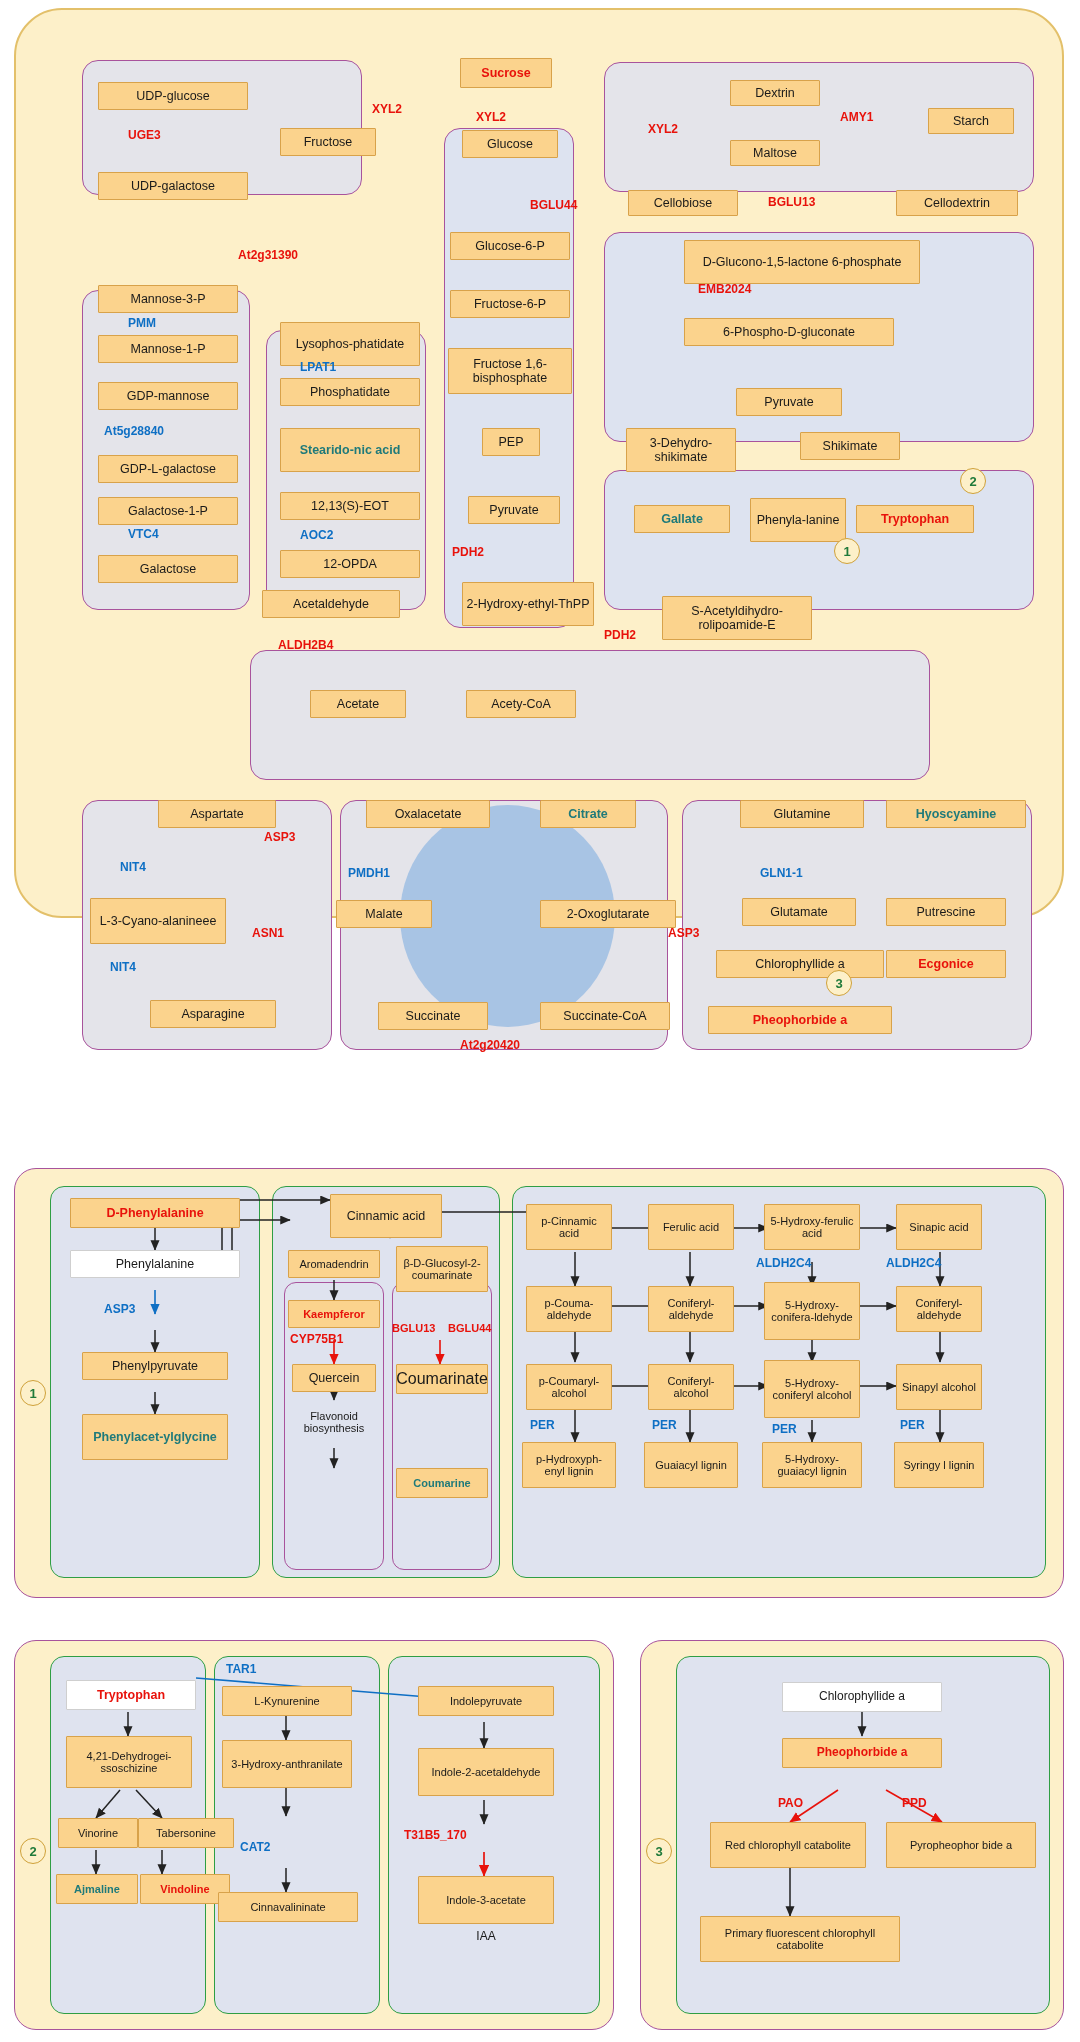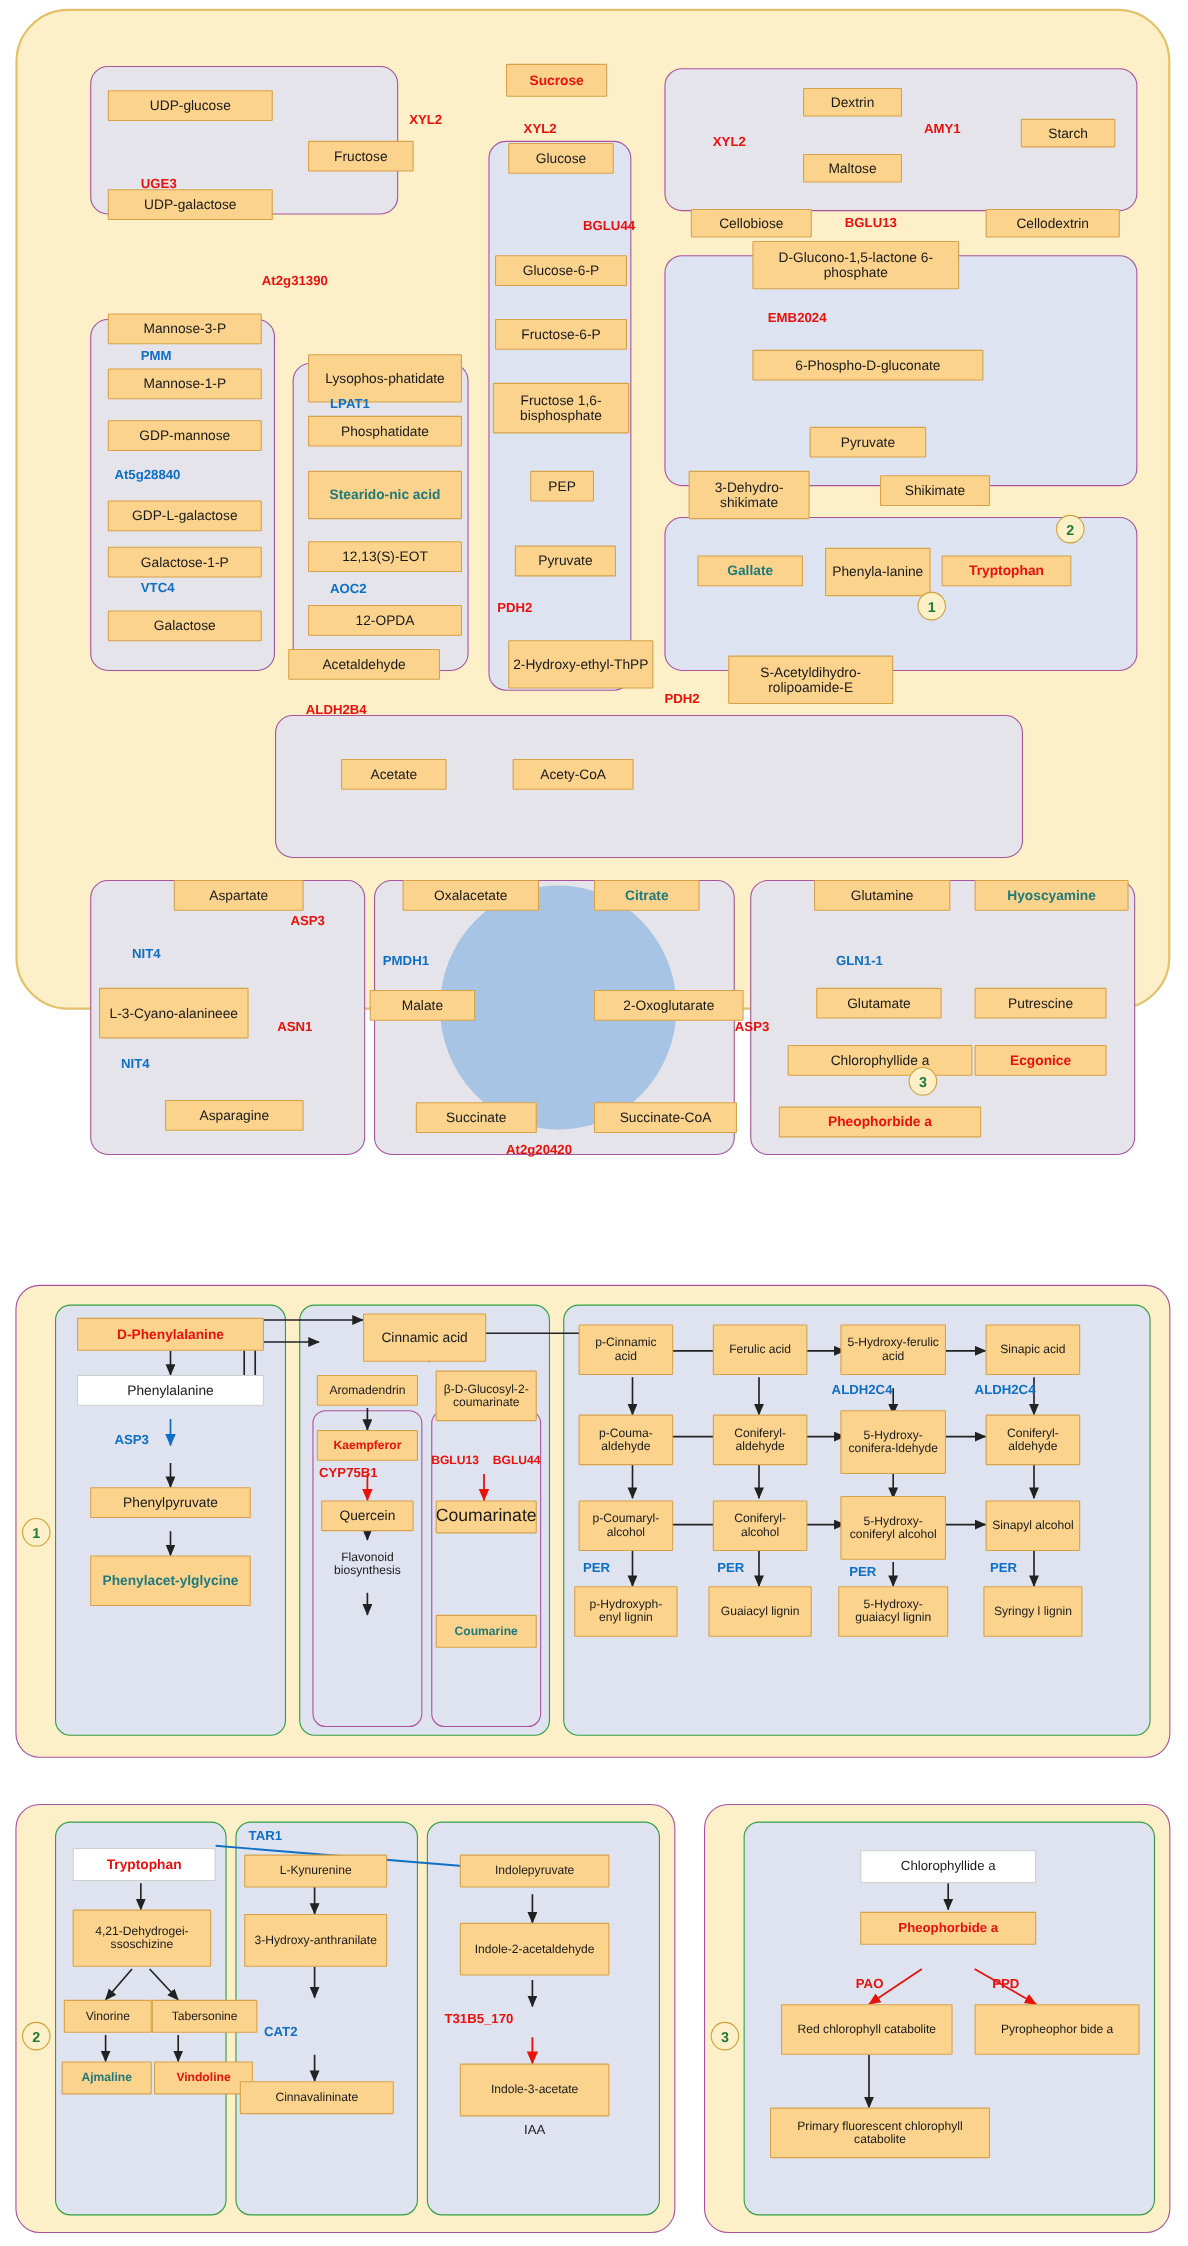--- a/index.html
+++ b/index.html
@@ -167,21 +167,21 @@
 <div class="compart grey" style="left:682px; top:800px; width:350px; height:250px;"></div>
 
 <div class="mito" style="left:400px; top:805px; width:215px; height:222px;"></div>
 
 <div class="node" style="left:460px; top:58px; width:92px; height:30px;">
     <span class="red">Sucrose</span>
   </div>
 <div class="node" style="left:98px; top:82px; width:150px; height:28px;">UDP-glucose</div>
 <div class="node" style="left:98px; top:172px; width:150px; height:28px;">UDP-galactose</div>
 <div class="node" style="left:280px; top:128px; width:96px; height:28px;">Fructose</div>
-<div class="enz" style="left:128px; top:128px;margin-top:32px;">UGE3</div>
+<div class="enz" style="left:128px; top:128px;">UGE3</div>
 <div class="enz" style="left:372px; top:102px;">XYL2</div>
 <div class="enz" style="left:476px; top:110px;">XYL2</div>
 <div class="enz" style="left:238px; top:248px;">At2g31390</div>
 
 <div class="node" style="left:730px; top:80px; width:90px; height:26px;">Dextrin</div>
 <div class="node" style="left:730px; top:140px; width:90px; height:26px;">Maltose</div>
 <div class="node" style="left:928px; top:108px; width:86px; height:26px;">Starch</div>
 <div class="enz" style="left:840px; top:110px;">AMY1</div>
 <div class="enz" style="left:648px; top:122px;">XYL2</div>
 <div class="node" style="left:628px; top:190px; width:110px; height:26px;">Cellobiose</div>
@@ -190,21 +190,21 @@
 
 <div class="node" style="left:462px; top:130px; width:96px; height:28px;">Glucose</div>
 <div class="node" style="left:450px; top:232px; width:120px; height:28px;">Glucose-6-P</div>
 <div class="node" style="left:450px; top:290px; width:120px; height:28px;">Fructose-6-P</div>
 <div class="node" style="left:448px; top:348px; width:124px; height:46px;">Fructose 1,6-bisphosphate</div>
 <div class="node" style="left:482px; top:428px; width:58px; height:28px;">PEP</div>
 <div class="node" style="left:468px; top:496px; width:92px; height:28px;">Pyruvate</div>
 <div class="enz" style="left:530px; top:198px;">BGLU44</div>
 <div class="enz" style="left:452px; top:545px;">PDH2</div>
 
-<div class="node" style="left:684px; top:219px; width:188px; height:44px;">D-Glucono-1,5-lactone 6-phosphate</div>
+<div class="node" style="left:684px; top:240px; width:236px; height:44px;">D-Glucono-1,5-lactone 6-phosphate</div>
 <div class="node" style="left:684px; top:318px; width:210px; height:28px;">6-Phospho-D-gluconate</div>
 <div class="node" style="left:736px; top:388px; width:106px; height:28px;">Pyruvate</div>
 <div class="enz" style="left:698px; top:282px;">EMB2024</div>
 
 <div class="node" style="left:98px; top:285px; width:140px; height:28px;">Mannose-3-P</div>
 <div class="node" style="left:98px; top:335px; width:140px; height:28px;">Mannose-1-P</div>
 <div class="node" style="left:98px; top:382px; width:140px; height:28px;">GDP-mannose</div>
 <div class="node" style="left:98px; top:455px; width:140px; height:28px;">GDP-L-galactose</div>
 <div class="node" style="left:98px; top:497px; width:140px; height:28px;">Galactose-1-P</div>
 <div class="node" style="left:98px; top:555px; width:140px; height:28px;">Galactose</div>

